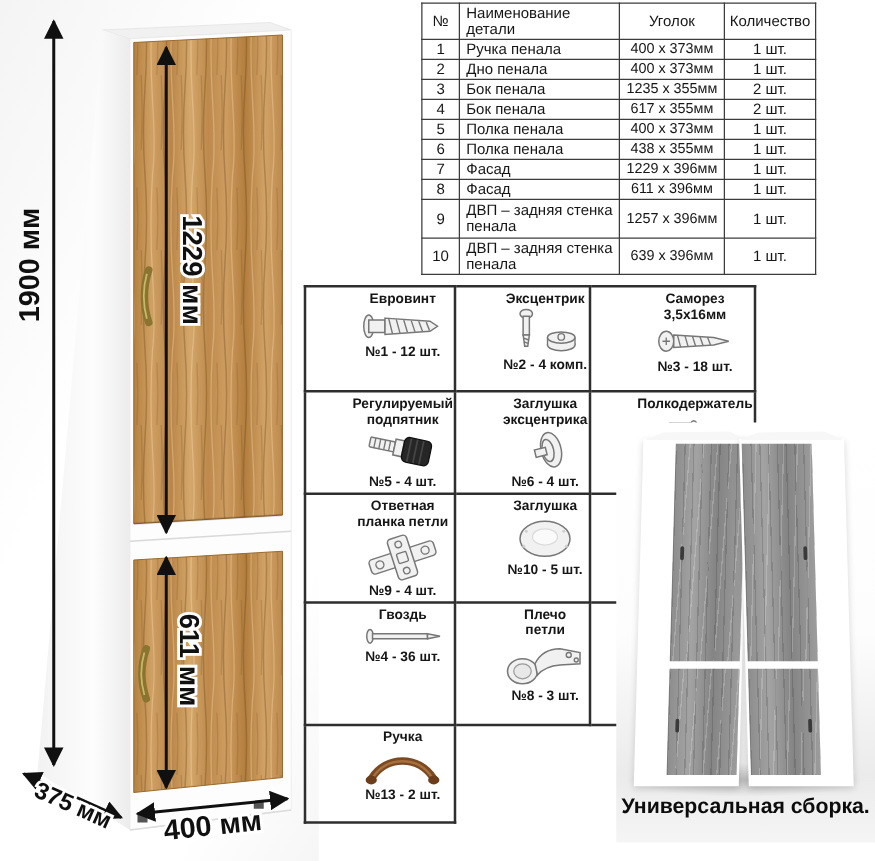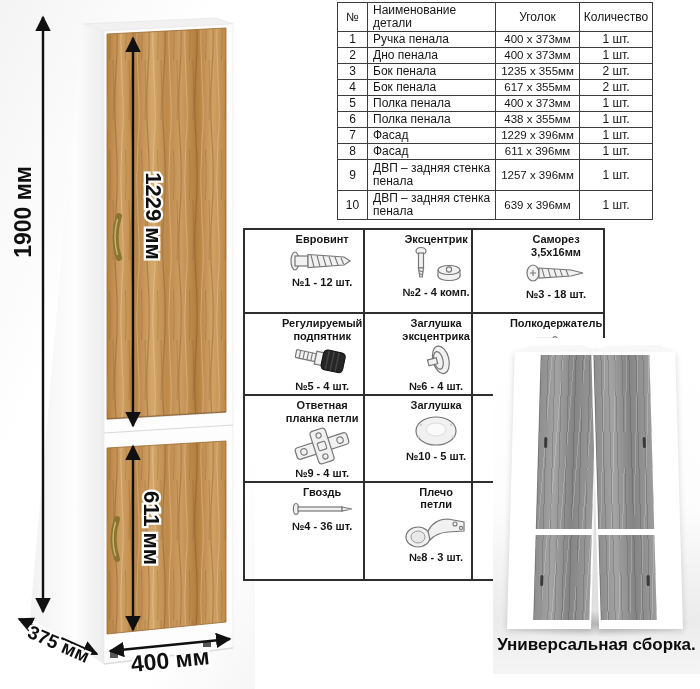--- a/index.html
+++ b/index.html
@@ -399,20 +399,37 @@
         <div class="hw-icon">
           <svg width="56" height="40" viewBox="0 0 56 40">
                   <path d="M5 31 c2 -9 8 -14 13 -8 c4 5 8 7 13 6 l12 -2 c6 -1 7 -9 1 -11" fill="none" stroke="#8a8a8a" stroke-width="4.5" stroke-linecap="round"></path>
                   <path d="M5 31 c2 -9 8 -14 13 -8" fill="none" stroke="#bcbcbc" stroke-width="1.5"></path>
                 </svg>
         </div>
         <div class="hw-count">№12 - 1 шт.</div>
       </div>
           </td>
     </tr>
+    <tr style="height:78px">
+      <td>
+            <div class="hw-cell">
+        <div class="hw-title">Ручка</div>
+        <div class="hw-icon">
+          <svg width="66" height="34" viewBox="0 0 66 34">
+                  <path d="M8 27 C20 8 46 8 58 27" fill="none" stroke="#7b4a22" stroke-width="6" stroke-linecap="round"></path>
+                  <path d="M10 25 C21 9 45 9 56 25" fill="none" stroke="#a86f3e" stroke-width="2"></path>
+                  <ellipse cx="8" cy="28" rx="4.5" ry="3.5" fill="#6b3d1a"></ellipse>
+                  <ellipse cx="58" cy="28" rx="4.5" ry="3.5" fill="#6b3d1a"></ellipse>
+                </svg>
+        </div>
+        <div class="hw-count">№13 - 2 шт.</div>
+      </div>
+          </td>
+      <td class="hw-empty" colspan="2"></td>
+    </tr>
   </tbody>
     </table>
 
   <div class="ua">
     <div class="ua-shadow"></div>
     <div class="ua-cab left">
       <div class="ua-top"></div>
       <div class="ua-door up">
         <div class="ua-handle h-up"></div>
       </div>

